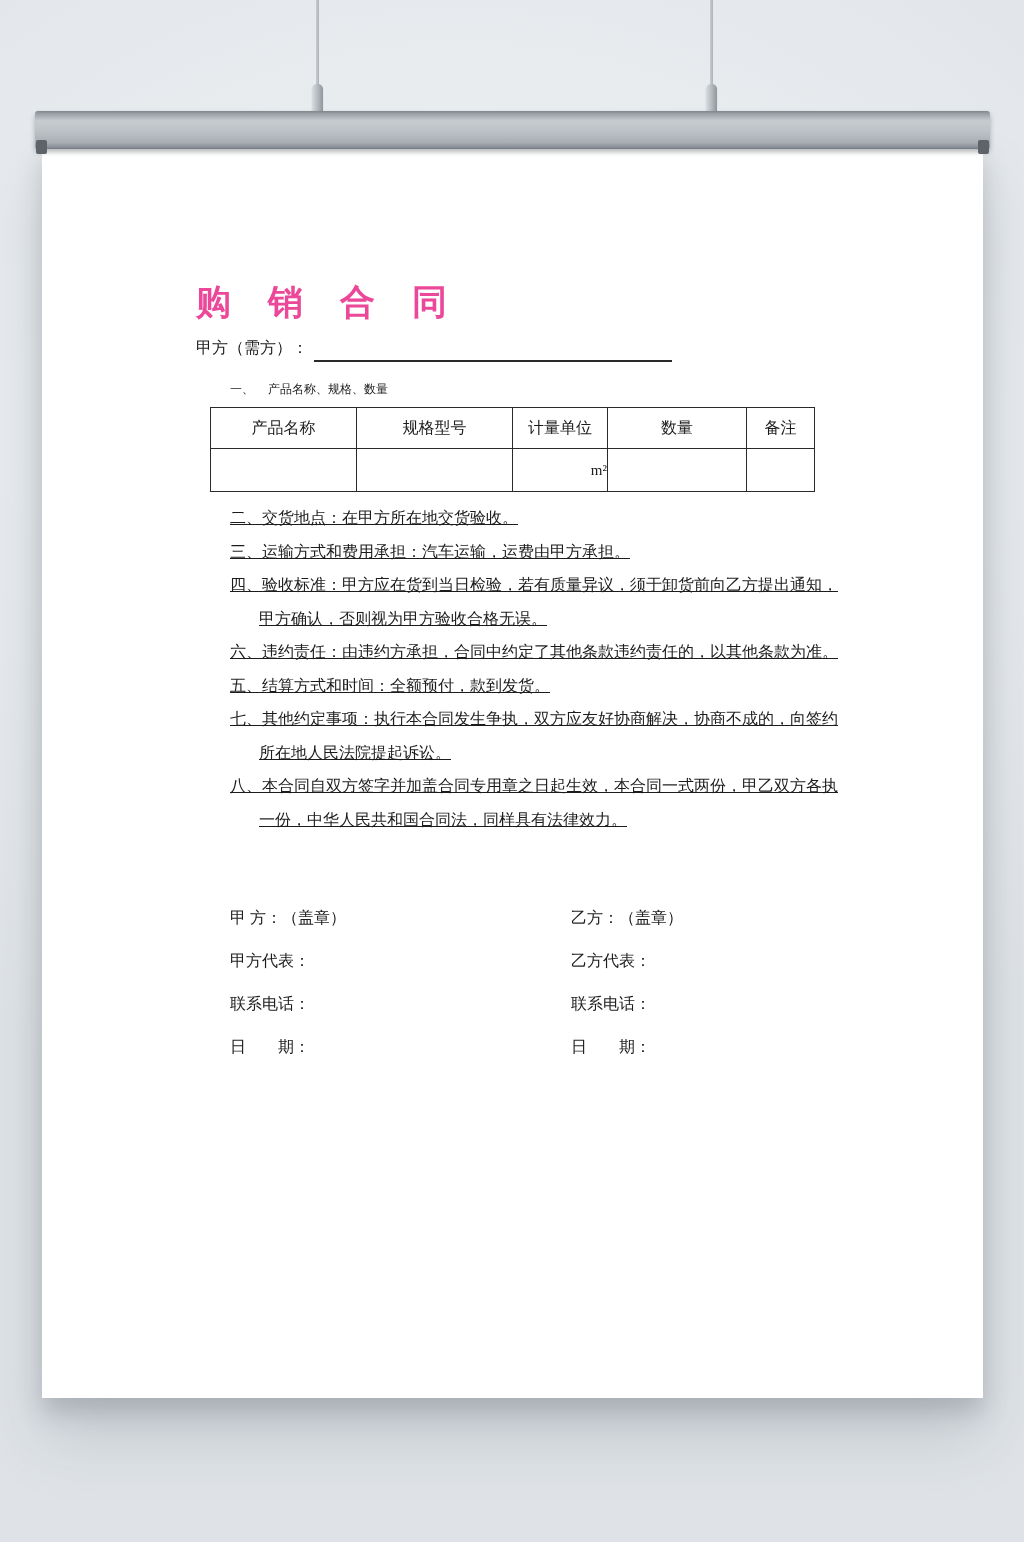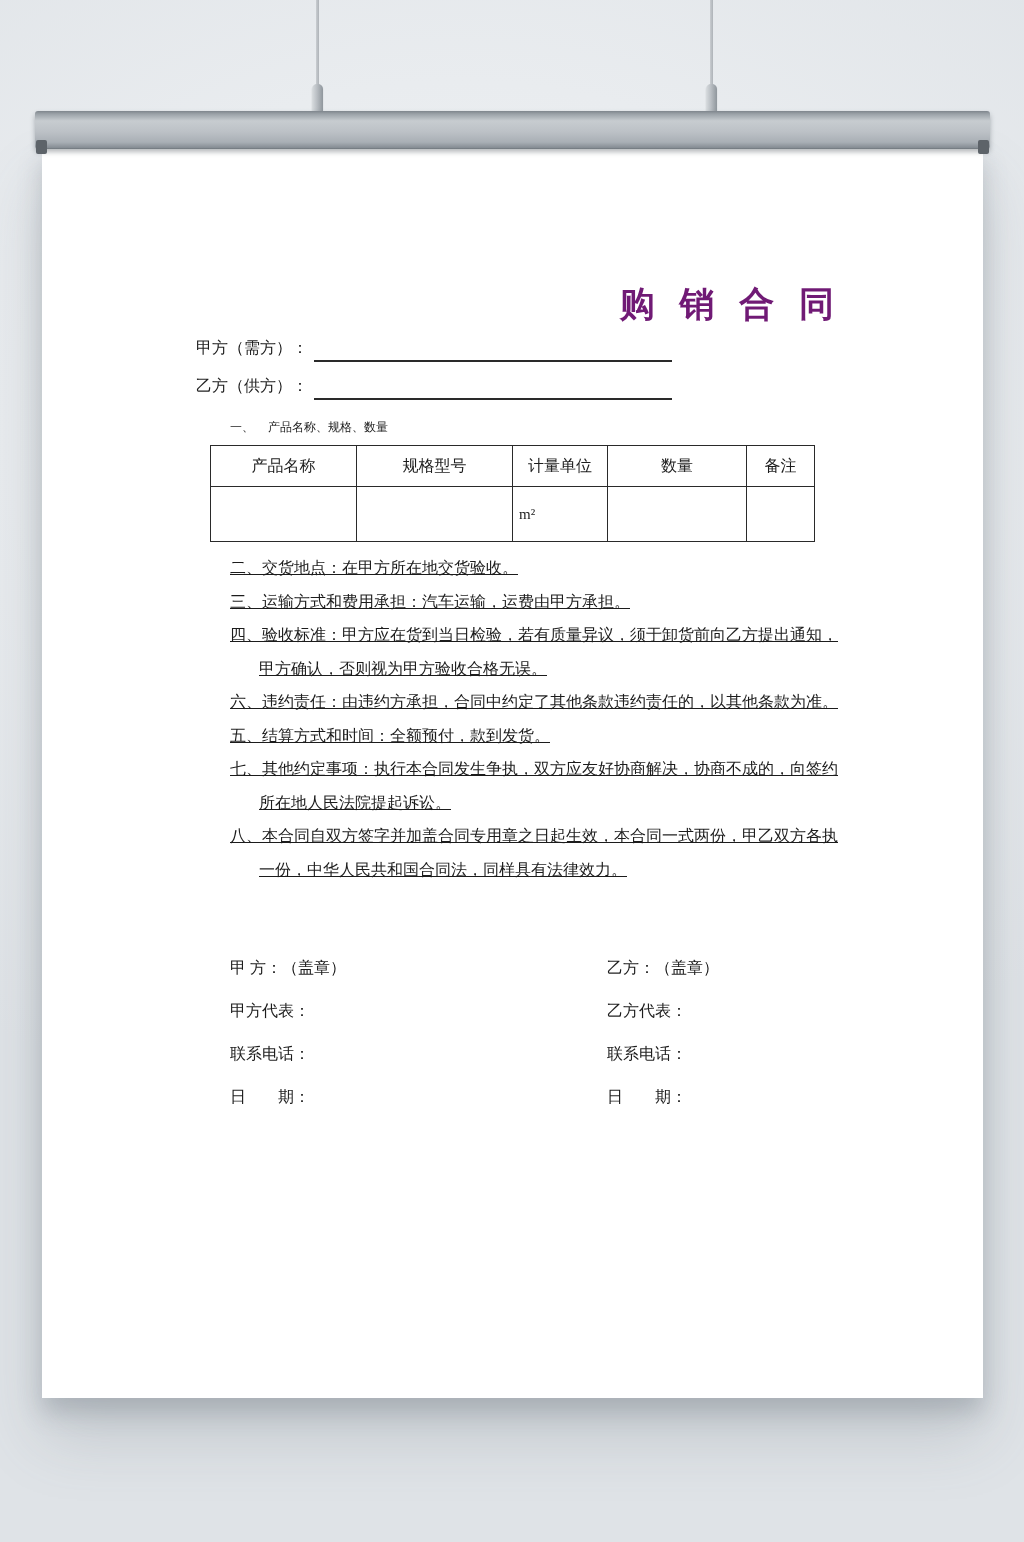--- a/index.html
+++ b/index.html
@@ -44,41 +44,41 @@
     background:#5d6369;border-radius:2px;
   }
   .rail::before{left:1px;}
   .rail::after{right:1px;}
   
   .content{
     position:absolute;left:154px;top:0;width:646px;
     color:#1c1c1c;font-size:16px;
   }
   .doc-title{
-    margin:136px 0 0;text-align:right;
-    font-family:Liberation Serif, serif;
-    font-weight:700;font-size:35px;line-height:46px;letter-spacing:8px;color:#701a75;
+    margin:136px 0 0;text-align:left;
+    font-family:Liberation Mono, monospace;
+    font-weight:700;font-size:35px;line-height:46px;letter-spacing:8px;color:#ec4899;
   }
   .parties{margin-top:8px;}
   .party-row{display:flex;align-items:flex-start;height:38px;}
   .party-label{line-height:24px;white-space:nowrap;}
   .party-line{width:358px;margin-left:6px;border-bottom:2px solid #2a2a2a;height:24px;}
   .preamble{margin:14px 0 0;line-height:34px;text-indent:34px;}
   .sec-heading{margin:0;line-height:31px;padding-left:34px;font-weight:400;font-size:12px;}
   .sec-num{margin-right:14px;}
   table.products{
     border-collapse:collapse;margin-left:14px;margin-top:2px;
     width:604px;table-layout:fixed;
   }
   table.products,table.products th,table.products td{border:1.5px solid #2a2a2a;}
   table.products th{height:40px;font-weight:400;font-size:16px;text-align:center;padding:0;}
-  table.products td{height:42px;font-size:15px;text-align:left;padding:6px;}
+  table.products td{height:42px;font-size:15px;text-align:right;padding:0;}
   .clauses{margin-top:9px;line-height:33.5px;}
   .clause{margin:0;padding-left:63px;text-indent:-29px;text-decoration:underline;}
-  .sig-area{display:flex;margin-top:60px;line-height:43px;gap:36px;}
+  .sig-area{display:flex;margin-top:60px;line-height:43px;}
   .sig-col-left{margin-left:34px;width:341px;}
   .sig-col-right{flex:1;}
   .sig-row{white-space:nowrap;}
 </style>
 </head>
 <body>
 
 <div class="stage">
 
   <div class="wire wire-left"></div>
@@ -87,24 +87,20 @@
   <div class="ferrule ferrule-right"></div>
 
   <div class="paper">
     <div class="content">
 
       <h1 class="doc-title">购 销 合 同</h1>
 
       <div class="parties">
         <div class="party-row">
           <span class="party-label">甲方（需方）：</span>
-          <span class="party-line"></span>
-        </div>
-        <div class="party-row">
-          <span class="party-label">乙方（供方）：</span>
           <span class="party-line"></span>
         </div>
       </div>
 
 
       <h2 class="sec-heading">
         <span class="sec-num">一、</span><span>产品名称、规格、数量</span>
       </h2>
 
       <table class="products">

